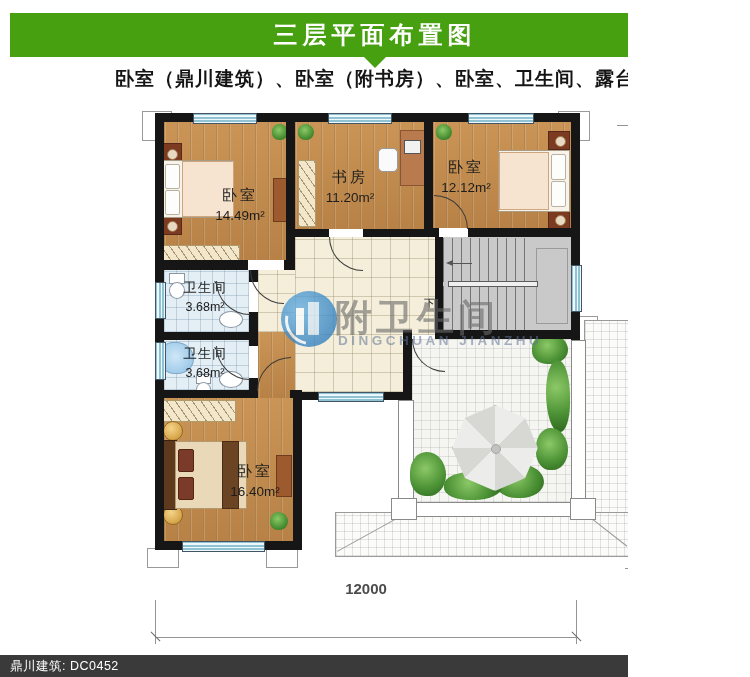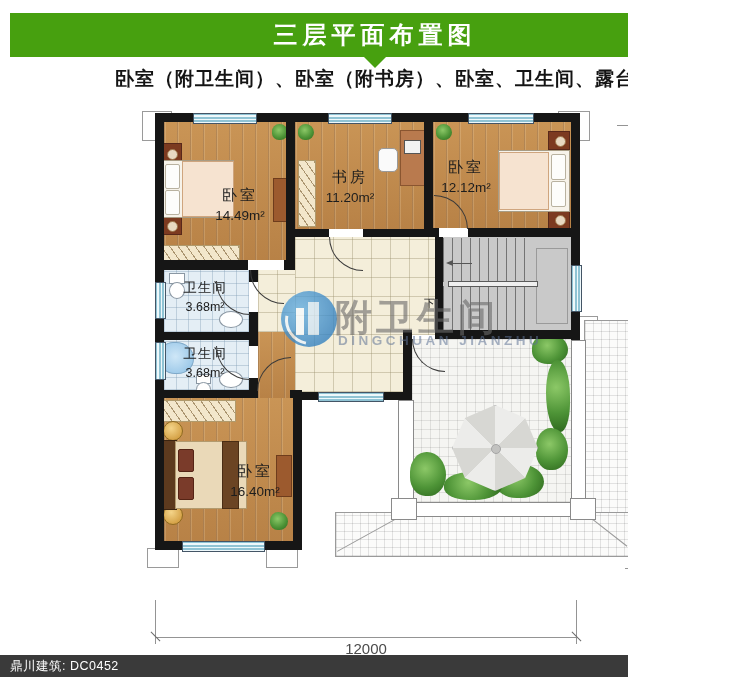--- a/index.html
+++ b/index.html
@@ -100,21 +100,21 @@
 </style>
 </head>
 <body>
 
 <div id="stage">
 
   <div id="banner" class="abs">
     <span>三层平面布置图</span>
   </div>
   <div id="banner-tip" class="abs"></div>
-  <div id="subtitle" class="abs">卧室（附卫生间）、卧室（附书房）、卧室、卫生间、露台</div>
+  <div id="subtitle" class="abs">卧室（鼎川建筑）、卧室（附书房）、卧室、卫生间、露台</div>
 
   <div class="cmark" style="left:142px;top:111px;width:28px;height:28px;"></div>
   <div class="cmark" style="left:558px;top:111px;width:30px;height:28px;"></div>
   <div class="cmark" style="left:147px;top:548px;width:30px;height:18px;"></div>
   <div class="cmark" style="left:266px;top:548px;width:30px;height:18px;"></div>
   <div class="cmark" style="left:574px;top:316px;width:22px;height:24px;"></div>
 
   <div class="floor-ext" style="left:584px;top:320px;width:82px;height:235px;"></div>
   <div class="floor-ext" style="left:335px;top:512px;width:331px;height:43px;"></div>
   <div class="diag" style="left:337px;top:551px;width:76px;transform:rotate(-29deg);"></div>
@@ -284,21 +284,21 @@
     </div>
     <div id="wm-cn">附卫生间</div>
     <div id="wm-en">DINGCHUAN JIANZHU</div>
   </div>
 
   <div class="dimline" style="left:155px;top:637px;width:422px;height:1px;"></div>
   <div class="dimline" style="left:155px;top:600px;width:1px;height:44px;"></div>
   <div class="dimline" style="left:576px;top:600px;width:1px;height:44px;"></div>
   <div class="dimtick" style="left:149px;top:636px;transform:rotate(45deg);"></div>
   <div class="dimtick" style="left:570px;top:636px;transform:rotate(45deg);"></div>
-  <div class="dimtext" style="left:331px;top:640px;width:70px;">12000</div>
+  <div class="dimtext" style="left:331px;top:580px;width:70px;font-weight:bold;">12000</div>
 
   <div class="dimline" style="left:675px;top:125px;width:1px;height:443px;"></div>
   <div class="dimline" style="left:617px;top:125px;width:72px;height:1px;"></div>
   <div class="dimline" style="left:625px;top:568px;width:62px;height:1px;"></div>
   <div class="dimtick" style="left:669px;top:124px;transform:rotate(45deg);"></div>
   <div class="dimtick" style="left:669px;top:567px;transform:rotate(45deg);"></div>
   <div class="dimtext" style="left:626px;top:322px;width:70px;transform:rotate(-90deg);">12720</div>
 
   <div id="footer" class="abs">
     <span>鼎川建筑: DC0452</span>

